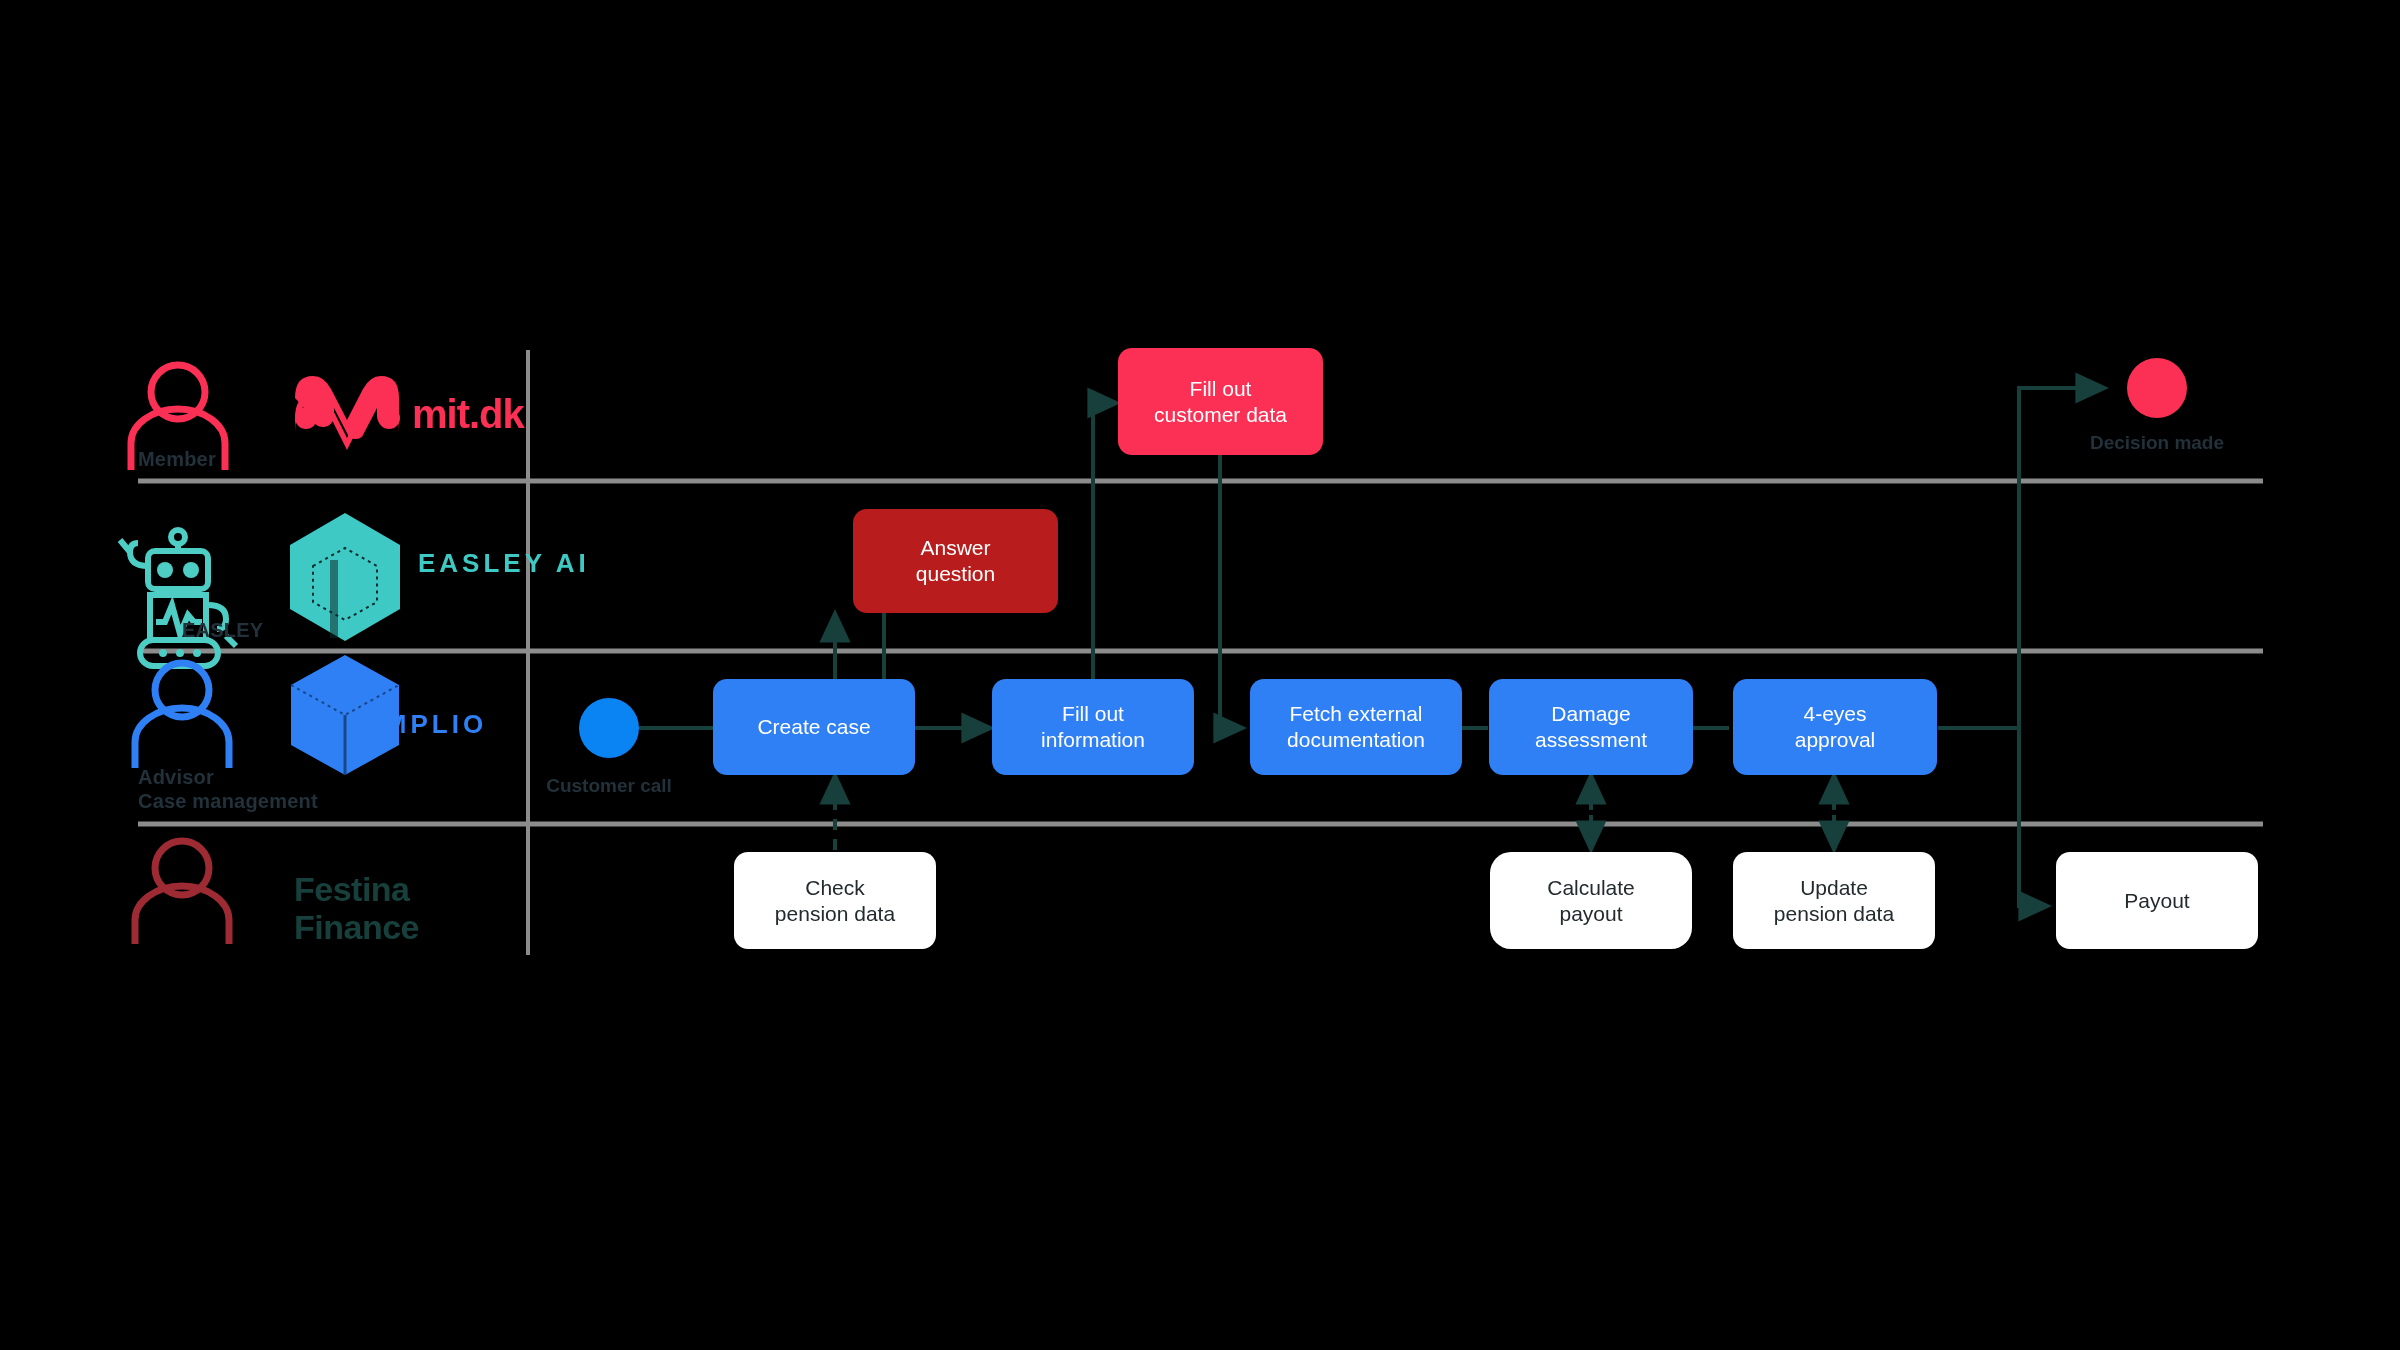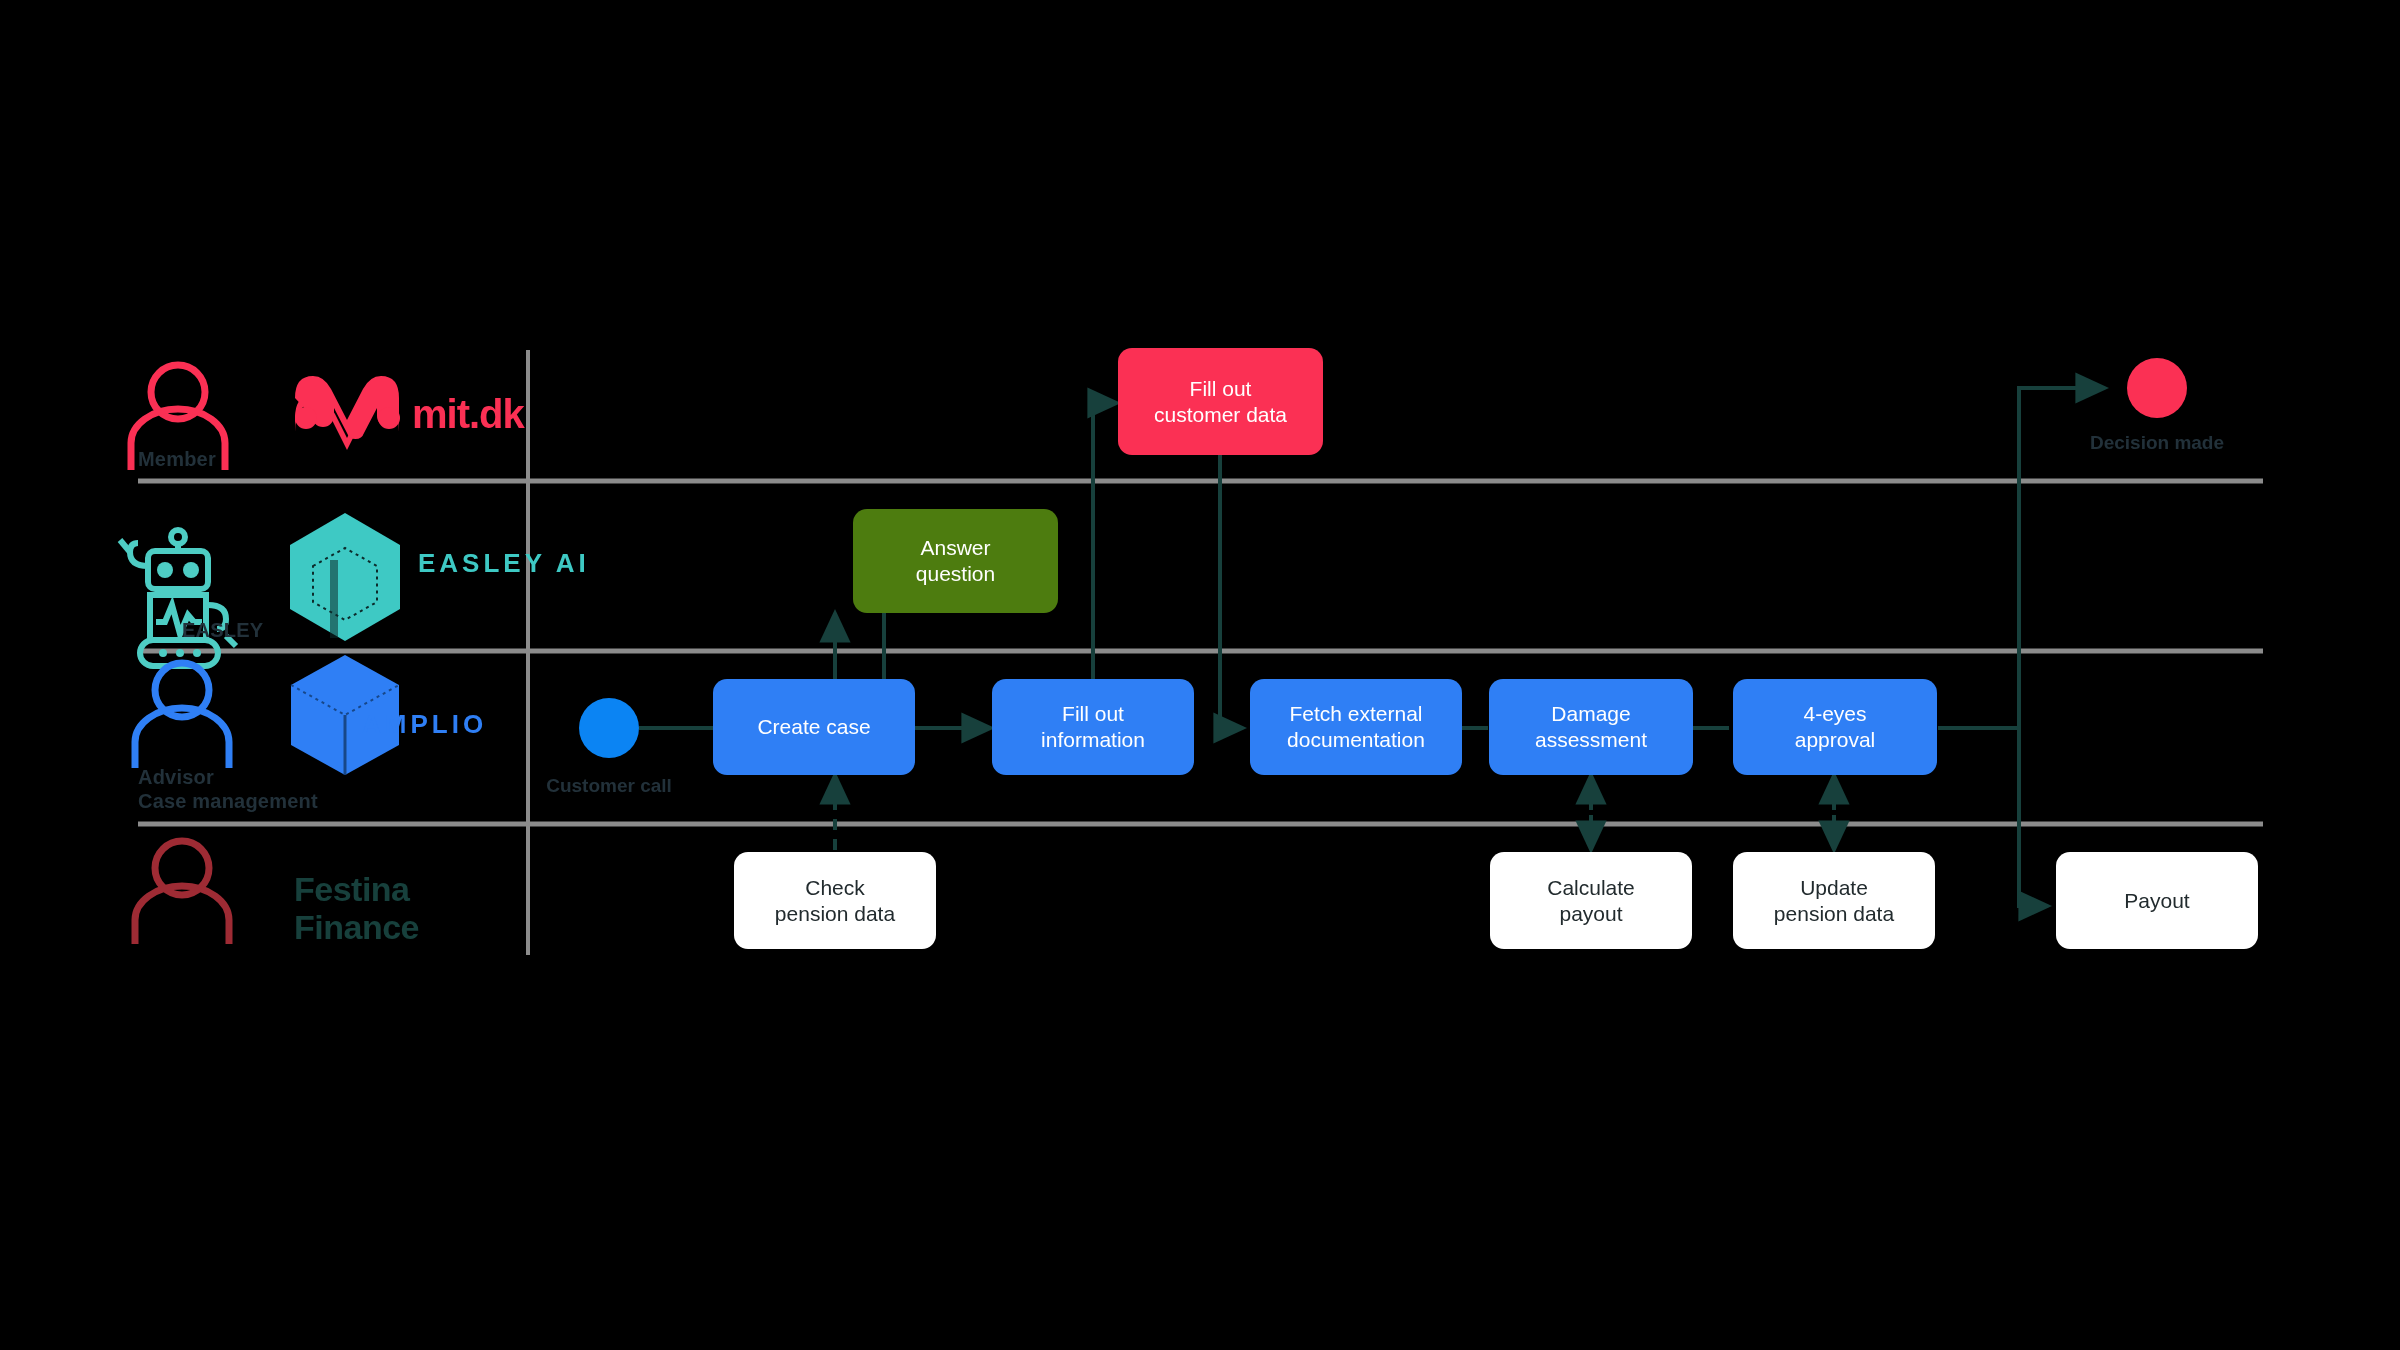--- a/index.html
+++ b/index.html
@@ -14,21 +14,21 @@
   .brandtext{position:absolute;font-weight:800;font-size:26px;letter-spacing:4px;}
   .mitdk{position:absolute;font-weight:800;font-size:40px;color:#fb3054;letter-spacing:-1px;}
   .festina{position:absolute;font-weight:800;font-size:34px;line-height:38px;
            color:#17403c;white-space:pre-line;letter-spacing:-.5px;}
 
   .node{position:absolute;border-radius:14px;display:flex;align-items:center;
         justify-content:center;text-align:center;font-size:21px;line-height:26px;
         white-space:pre-line;box-sizing:border-box;padding:6px 10px;}
   .node.blue{background:#2f7ff5;color:#fff;}
   .node.red{background:#fb3054;color:#fff;}
-  .node.teal{background:#4d7c0f;color:#fff;}
+  .node.teal{background:#b91c1c;color:#fff;}
   .node.white{background:#fff;color:#222b2e;}
 
   .dot{position:absolute;border-radius:50%;}
   .evlabel{position:absolute;color:#22313a;font-weight:700;font-size:19px;
            text-align:center;white-space:nowrap;}
 </style>
 </head>
 <body>
 
 <div id="stage">
@@ -176,21 +176,21 @@
 
   <div class="node blue" style="left:1250px;top:679px;width:212px;height:96px;">Fetch external
 documentation</div>
 
   <div class="node blue" style="left:1733px;top:679px;width:204px;height:96px;">4-eyes
 approval</div>
 
   <div class="node white" style="left:734px;top:852px;width:202px;height:97px;">Check
 pension data</div>
 
-  <div class="node white" style="left:1490px;top:852px;width:202px;height:97px;">Calculate
+  <div class="node white" style="left:1490px;top:852px;width:202px;height:97px;border-radius:21px;">Calculate
 payout</div>
 
   <div class="node white" style="left:1733px;top:852px;width:202px;height:97px;">Update
 pension data</div>
 
   <div class="node white" style="left:2056px;top:852px;width:202px;height:97px;">Payout</div>
 
 </div>
 
 </body></html>

